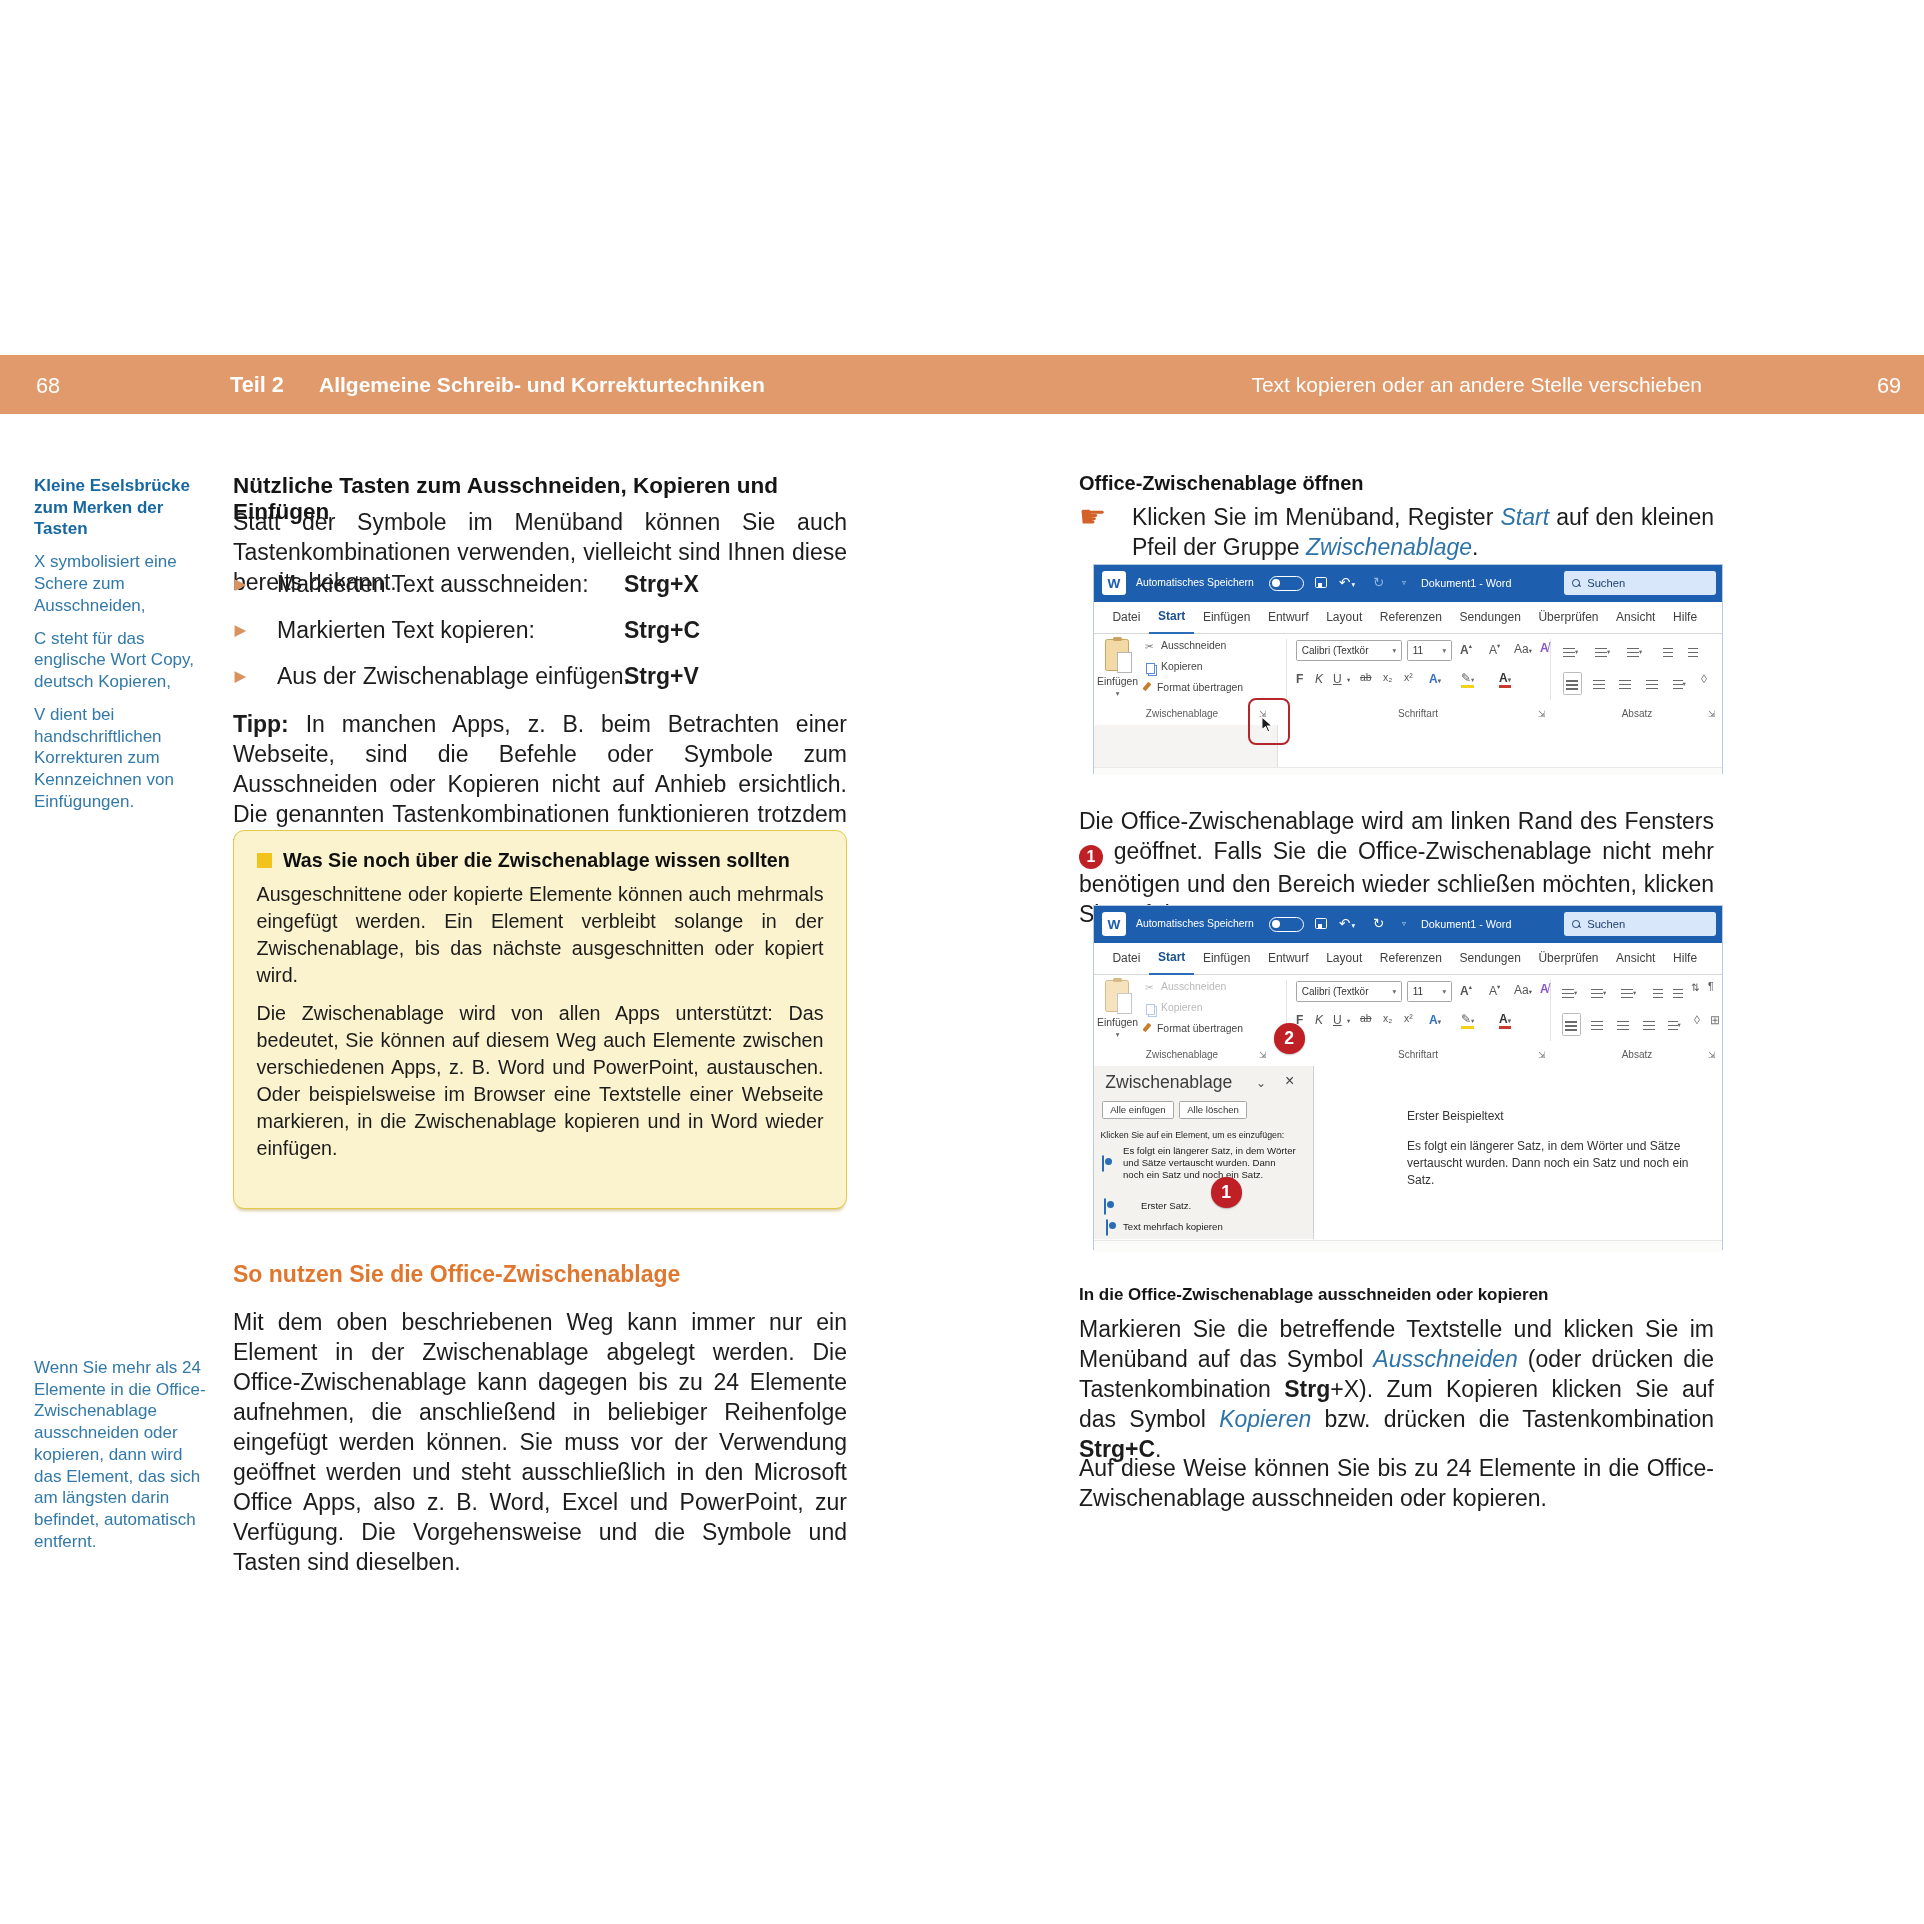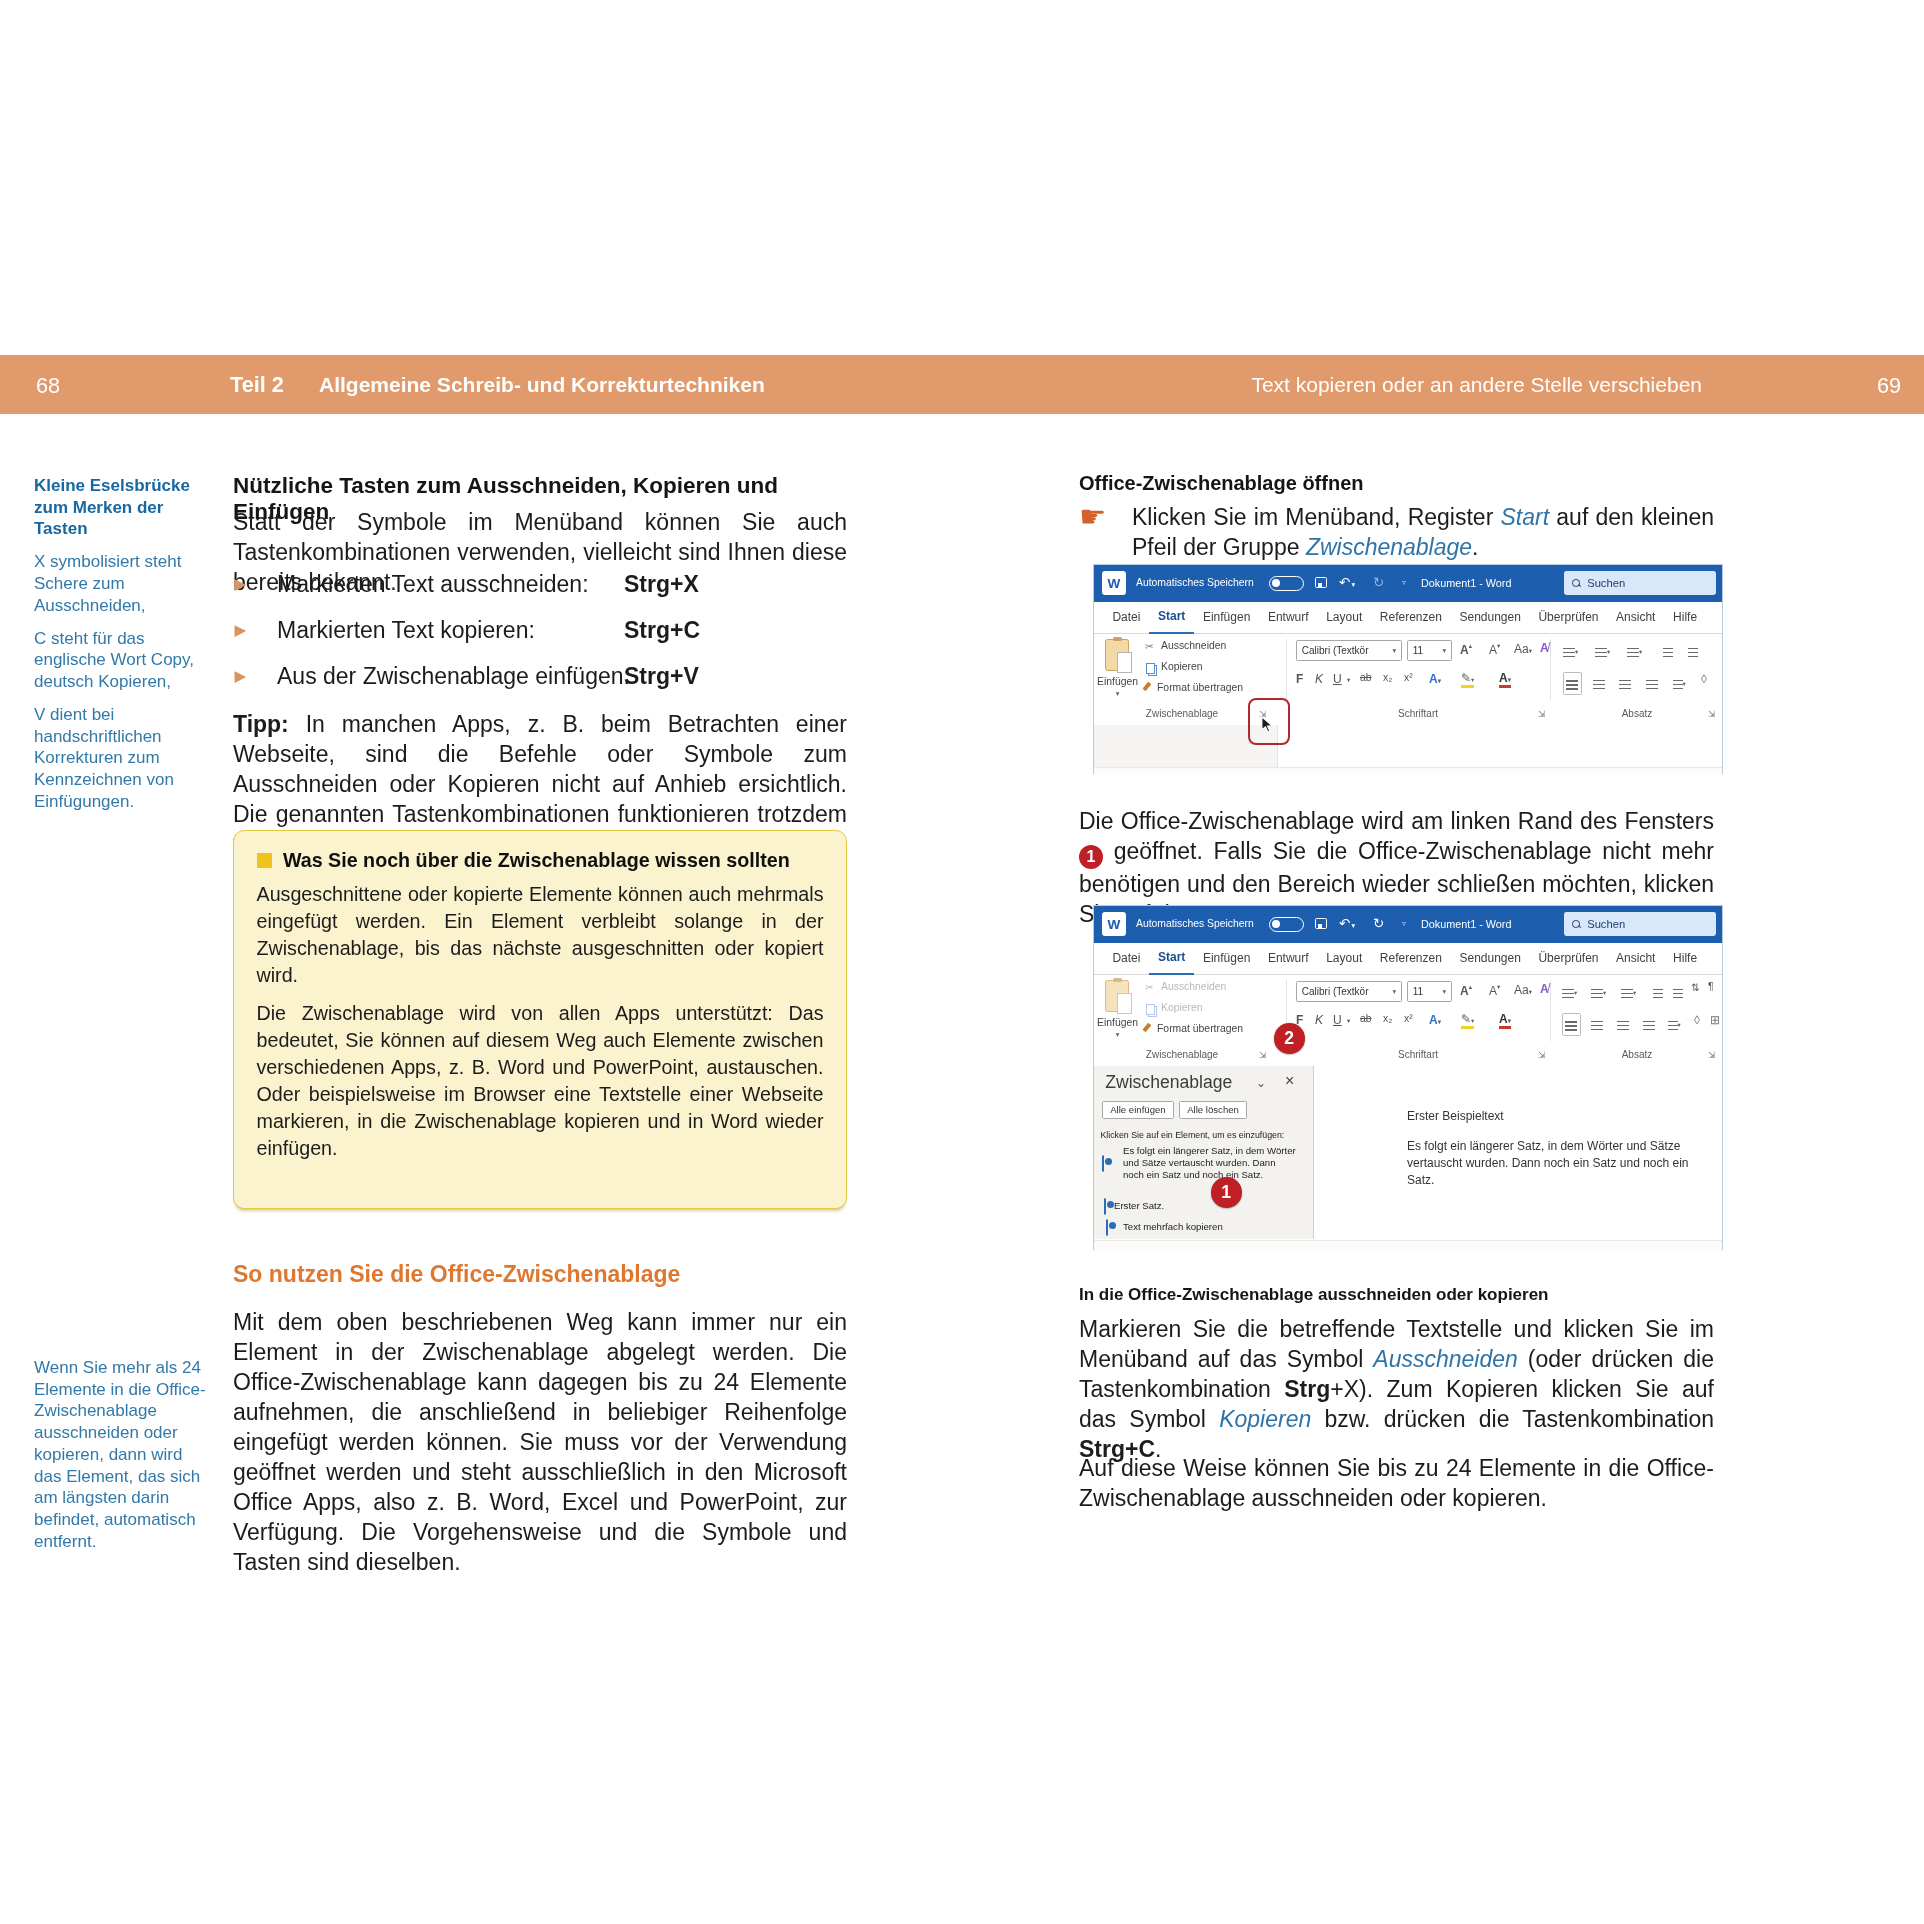--- a/index.html
+++ b/index.html
@@ -109,21 +109,21 @@
 <div class="abs hdrbar">
   <span class="abs pg" style="left:36px;">68</span>
   <span class="abs t2" style="left:230px;">Teil 2</span>
   <span class="abs ttl" style="left:319px;">Allgemeine Schreib- und Korrekturtechniken</span>
   <span class="abs ttl" style="right:223px;font-weight:normal;">Text kopieren oder an andere Stelle verschieben</span>
   <span class="abs pg" style="right:24px;">69</span>
 </div>
 
 <div class="abs sidenote" style="left:34px;top:475px;">
   <div class="nh">Kleine Eselsbrücke zum Merken der Tasten</div>
-  <p>X symbolisiert steht Schere zum Ausschneiden,</p>
+  <p>X symbolisiert eine Schere zum Ausschneiden,</p>
   <p>C steht für das englische Wort Copy, deutsch Kopieren,</p>
   <p>V dient bei handschriftlichen Korrekturen zum Kennzeichnen von Einfügungen.</p>
 </div>
 <div class="abs sidenote" style="left:34px;top:1357px;">
   <p>Wenn Sie mehr als 24 Elemente in die Office-Zwischenablage ausschneiden oder kopieren, dann wird das Element, das sich am längsten darin befindet, automatisch entfernt.</p>
 </div>
 
 <div class="abs h3 col-l" style="left:233px;top:473px;">Nützliche Tasten zum Ausschneiden, Kopieren und Einfügen</div>
 <div class="abs body-p col-l" style="left:233px;top:507px;">Statt der Symbole im Menüband können Sie auch Tastenkombinationen verwenden, vielleicht sind Ihnen diese bereits bekannt.</div>
 
@@ -355,21 +355,21 @@
   <div class="abs pane" style="left:0;top:160px;width:220px;height:173px;">
     <span class="abs ptitle" style="left:11.2px;top:6.4px;">Zwischenablage</span>
     <span class="abs" style="left:162px;top:9.6px;font-size:12px;color:#555;">⌄</span>
     <span class="abs" style="left:191px;top:5.6px;font-size:16px;color:#444;">×</span>
     <span class="abs pbtn" style="left:8px;top:35px;">Alle einfügen</span>
     <span class="abs pbtn" style="left:85px;top:35px;">Alle löschen</span>
     <span class="abs pcap" style="left:6.4px;top:64px;width:210px;">Klicken Sie auf ein Element, um es einzufügen:</span>
     <span class="abs wicon" style="left:8px;top:90px;"></span>
     <span class="abs pitem" style="left:29px;top:79px;width:173px;">Es folgt ein längerer Satz, in dem Wörter und Sätze vertauscht wurden. Dann noch ein Satz und noch ein Satz.</span>
     <span class="abs wicon" style="left:8px;top:133px;"></span>
-    <span class="abs pitem" style="left:20px;top:134px;width:173px;">Erster Satz.</span>
+    <span class="abs pitem" style="left:47px;top:134px;width:173px;">Erster Satz.</span>
     <span class="abs wicon" style="left:8px;top:154px;"></span>
     <span class="abs pitem" style="left:29px;top:155px;width:173px;">Text mehrfach kopieren</span>
     <div class="abs badge" style="left:117px;top:111px;width:30.5px;height:30.5px;font-size:17.6px;">1</div>
   </div>
   <div class="abs badge" style="left:180px;top:117px;width:30.5px;height:30.5px;font-size:17.6px;z-index:5;">2</div>
 
   <div class="abs docarea" style="left:313px;top:202px;width:306px;">
     <div>Erster Beispieltext</div>
     <div style="margin-top:13px;">Es folgt ein längerer Satz, in dem Wörter und Sätze vertauscht wurden. Dann noch ein Satz und noch ein Satz.</div>
   </div>

